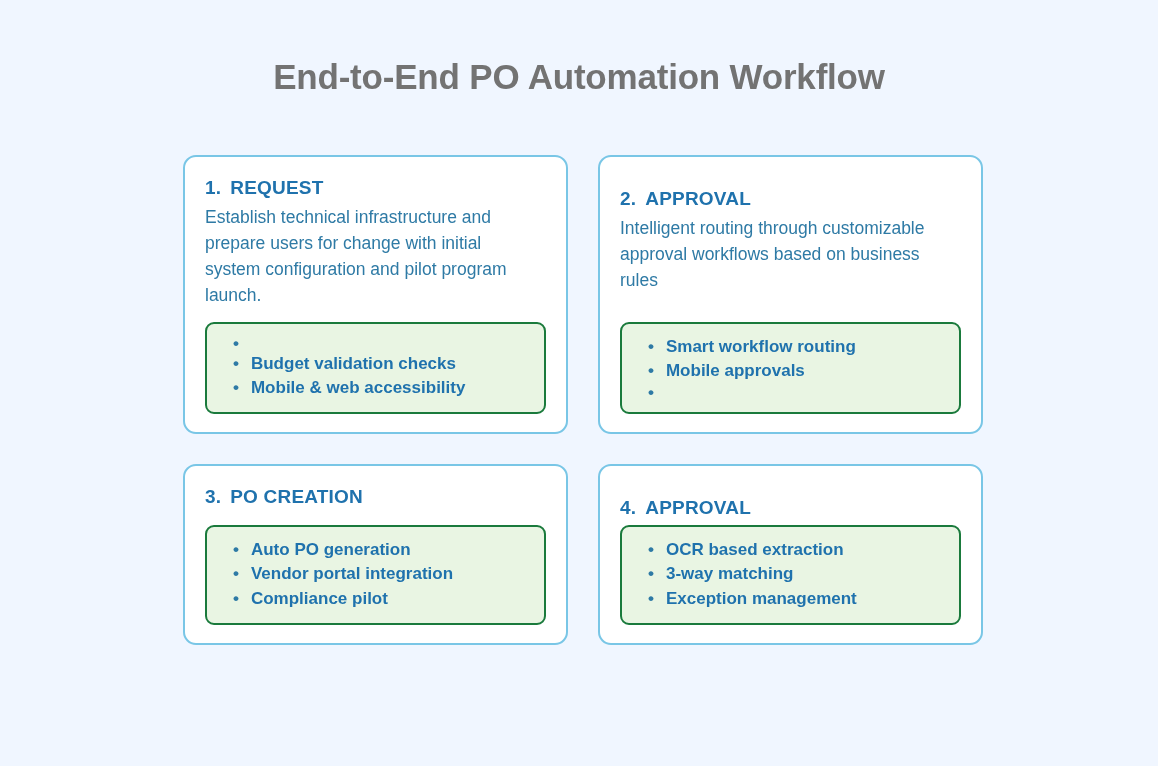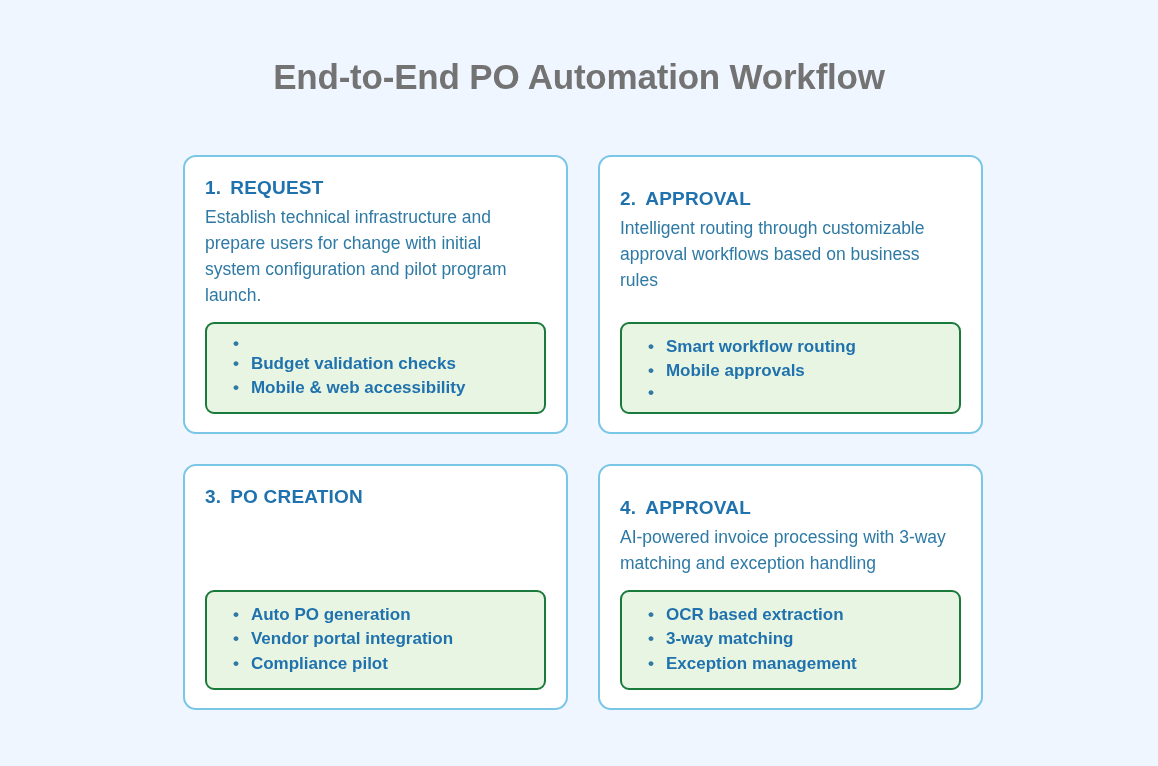--- a/index.html
+++ b/index.html
@@ -189,21 +189,20 @@
           </li>
         </ul>
       </div>
     </div>
 
     <div class="card pad-lower">
       <div class="card-head">
         <span class="step-num">4.</span>
         <span>APPROVAL</span>
       </div>
-      <p class="card-desc">AI-powered invoice processing with 3-way matching and exception handling</p>
       <div class="feature-box">
         <ul class="feature-list">
           <li>
             <span class="bullet">•</span>
             <span>OCR based extraction</span>
           </li>
           <li>
             <span class="bullet">•</span>
             <span>3-way matching</span>
           </li>

